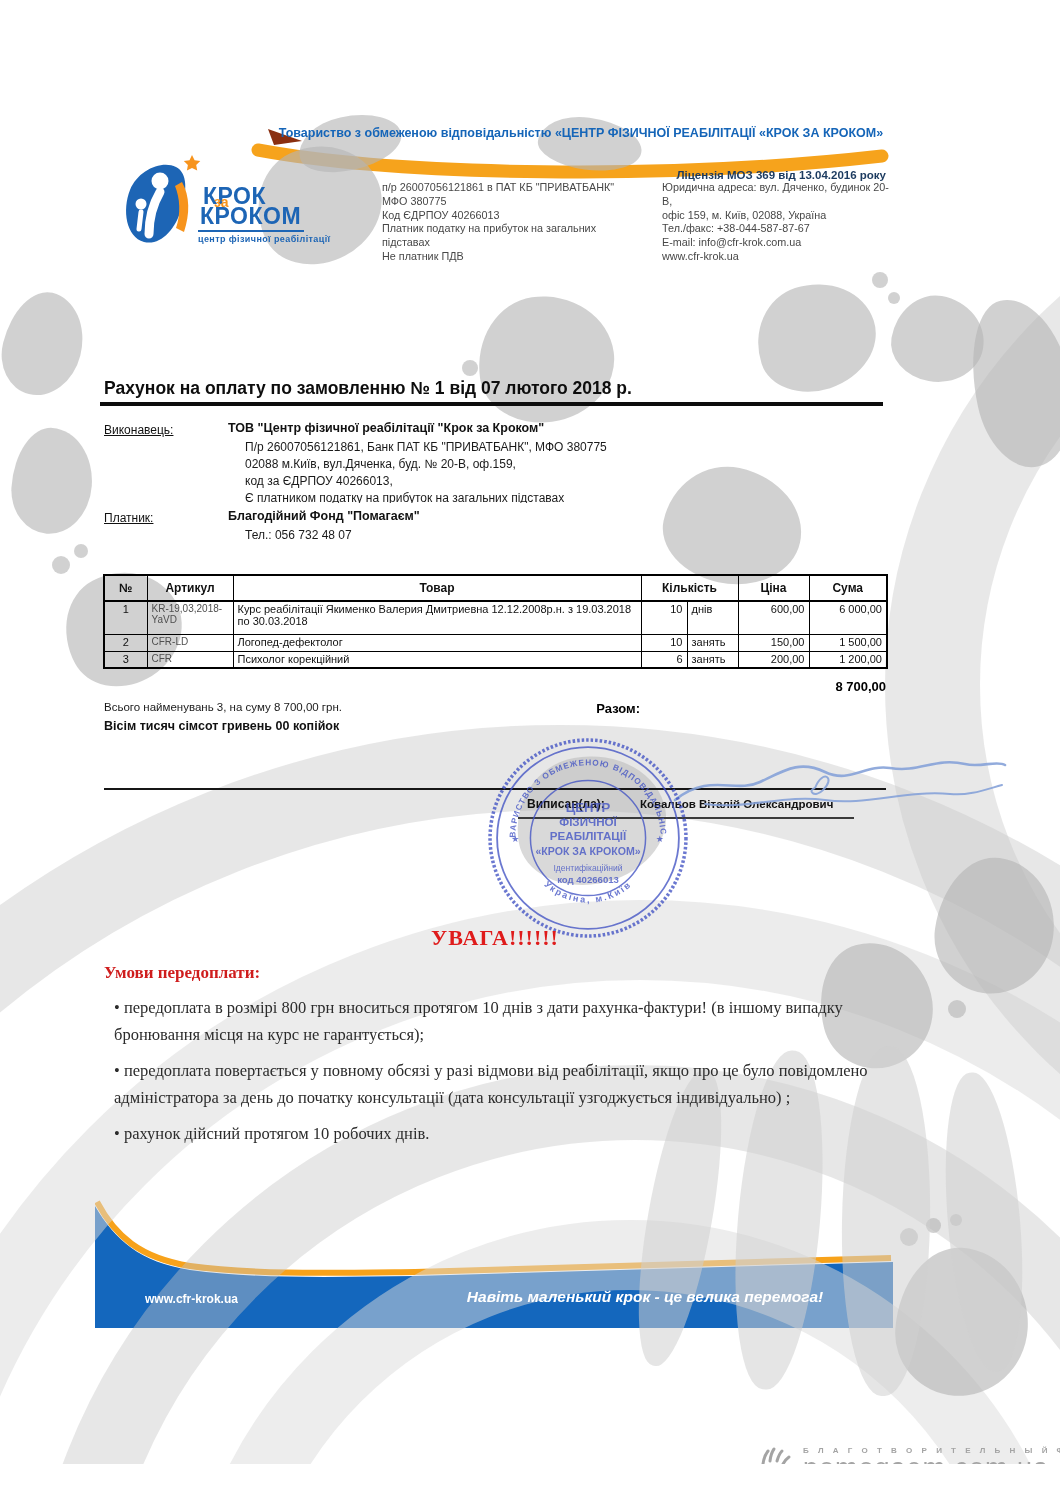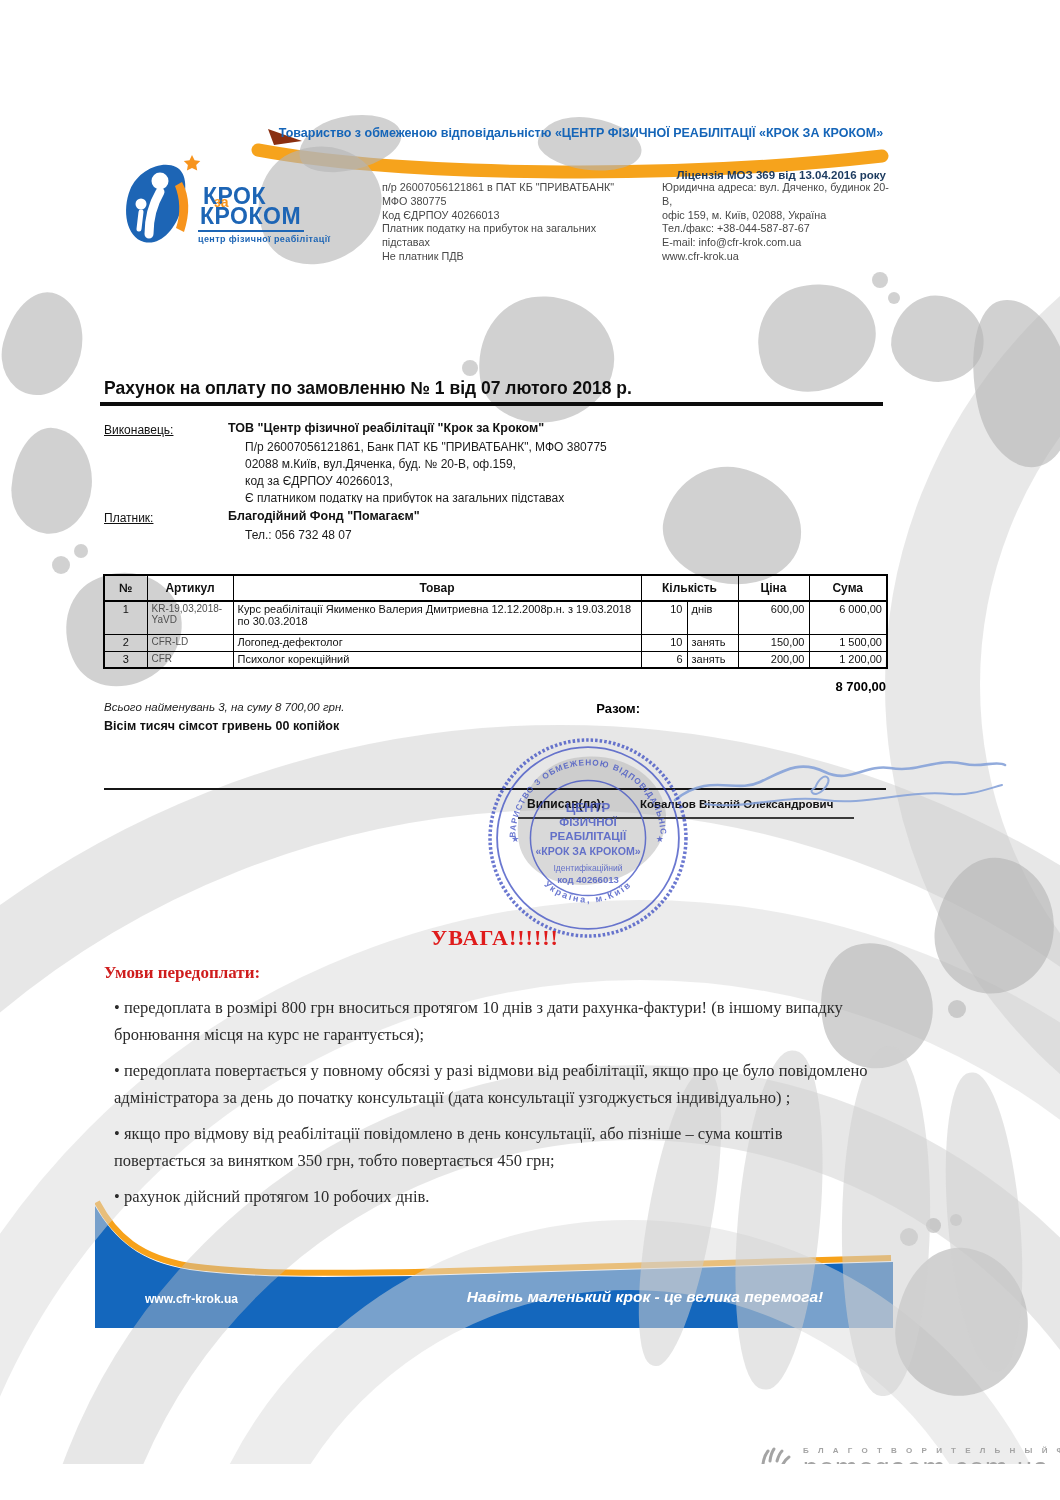--- a/index.html
+++ b/index.html
@@ -28,21 +28,21 @@
   .bold-name{font-weight:bold;font-size:12.5px;color:#111;}
   .det{font-size:12px;line-height:17px;color:#1a1a1a;}
   table.invoice-table{border-collapse:collapse;table-layout:fixed;font-size:11px;color:#111;
       border:2px solid #000;background:transparent;}
   table.invoice-table th,table.invoice-table td{border:1px solid #000;padding:1px 4px;vertical-align:top;overflow:hidden;}
   table.invoice-table thead th{border-bottom:2px solid #000;font-weight:bold;text-align:center;
       height:22px;vertical-align:middle;font-size:12px;}
   td.c{text-align:center;} td.r{text-align:right;}
   td.article{font-size:10px;color:#4f4f4f;}
   .totals{font-weight:bold;font-size:13px;color:#000;}
-  .sumline{font-size:11.5px;color:#1a1a1a;font-style:italic;}
+  .sumline{font-size:11.5px;color:#1a1a1a;}
   .sumwords{font-weight:bold;font-size:12.5px;color:#111;}
   .sig-label{font-size:12px;font-weight:bold;color:#111;}
   .sig-name{font-size:11.5px;font-weight:bold;color:#111;}
   .attention{font-family:"Liberation Serif","DejaVu Serif",serif;font-weight:bold;font-size:22px;
       color:#df1b1b;letter-spacing:1px;text-align:center;}
   .terms-title{font-family:"Liberation Serif","DejaVu Serif",serif;font-weight:bold;font-size:17px;color:#cf1d1d;}
   .terms{font-family:"Liberation Serif","DejaVu Serif",serif;font-size:16.5px;line-height:26.5px;color:#2b2b2b;}
   .terms p{margin:10px;}
   .footer-site{font-size:12px;font-weight:bold;color:#fff;}
   .footer-slogan{font-size:15.5px;font-weight:bold;font-style:italic;color:#fff;text-align:center;}
@@ -249,21 +249,20 @@
       <text x="100" y="117" text-anchor="middle" font-size="10.5" font-weight="bold" fill="#4253c4">«КРОК ЗА КРОКОМ»</text>
       <text x="100" y="133" text-anchor="middle" font-size="8.5" fill="#4253c4">Ідентифікаційний</text>
       <text x="100" y="145" text-anchor="middle" font-size="9.5" font-weight="bold" fill="#4253c4">код 40266013</text>
     </svg>
 
     <div class="abs attention" style="left:104px;top:925px;width:782px;">УВАГА!!!!!!</div>
     <div class="abs terms-title" style="left:104px;top:963px;">Умови передоплати:</div>
     <div class="abs terms" style="left:104px;top:985px;width:782px;">
       <p>•  передоплата в розмірі 800 грн вноситься протягом 10 днів з дати рахунка-фактури! (в іншому випадку бронювання місця на курс не гарантується);</p>
       <p>•  передоплата повертається у повному обсязі у разі відмови від реабілітації, якщо про це було повідомлено адміністратора за день до початку консультації (дата консультації узгоджується індивідуально) ;</p>
-      <p>•  якщо про відмову від реабілітації повідомлено в день консультації, або пізніше – сума коштів повертається за винятком 350 грн, тобто повертається 450 грн;</p>
       <p>•  рахунок дійсний протягом 10 робочих днів.</p>
     </div>
 
     <div class="abs footer-site" style="left:145px;top:1292px;">www.cfr-krok.ua</div>
     <div class="abs footer-slogan" style="left:400px;top:1288px;width:490px;">Навіть маленький крок - це велика перемога!</div>
 
     <div class="abs" style="left:753px;top:1446px;display:flex;align-items:flex-start;">
       <svg width="42" height="46" viewBox="0 0 42 46">
         <g stroke="#a4a4a4" fill="none" stroke-width="3" stroke-linecap="round">
           <path d="M10,18 q1,-8 5,-13"></path>

